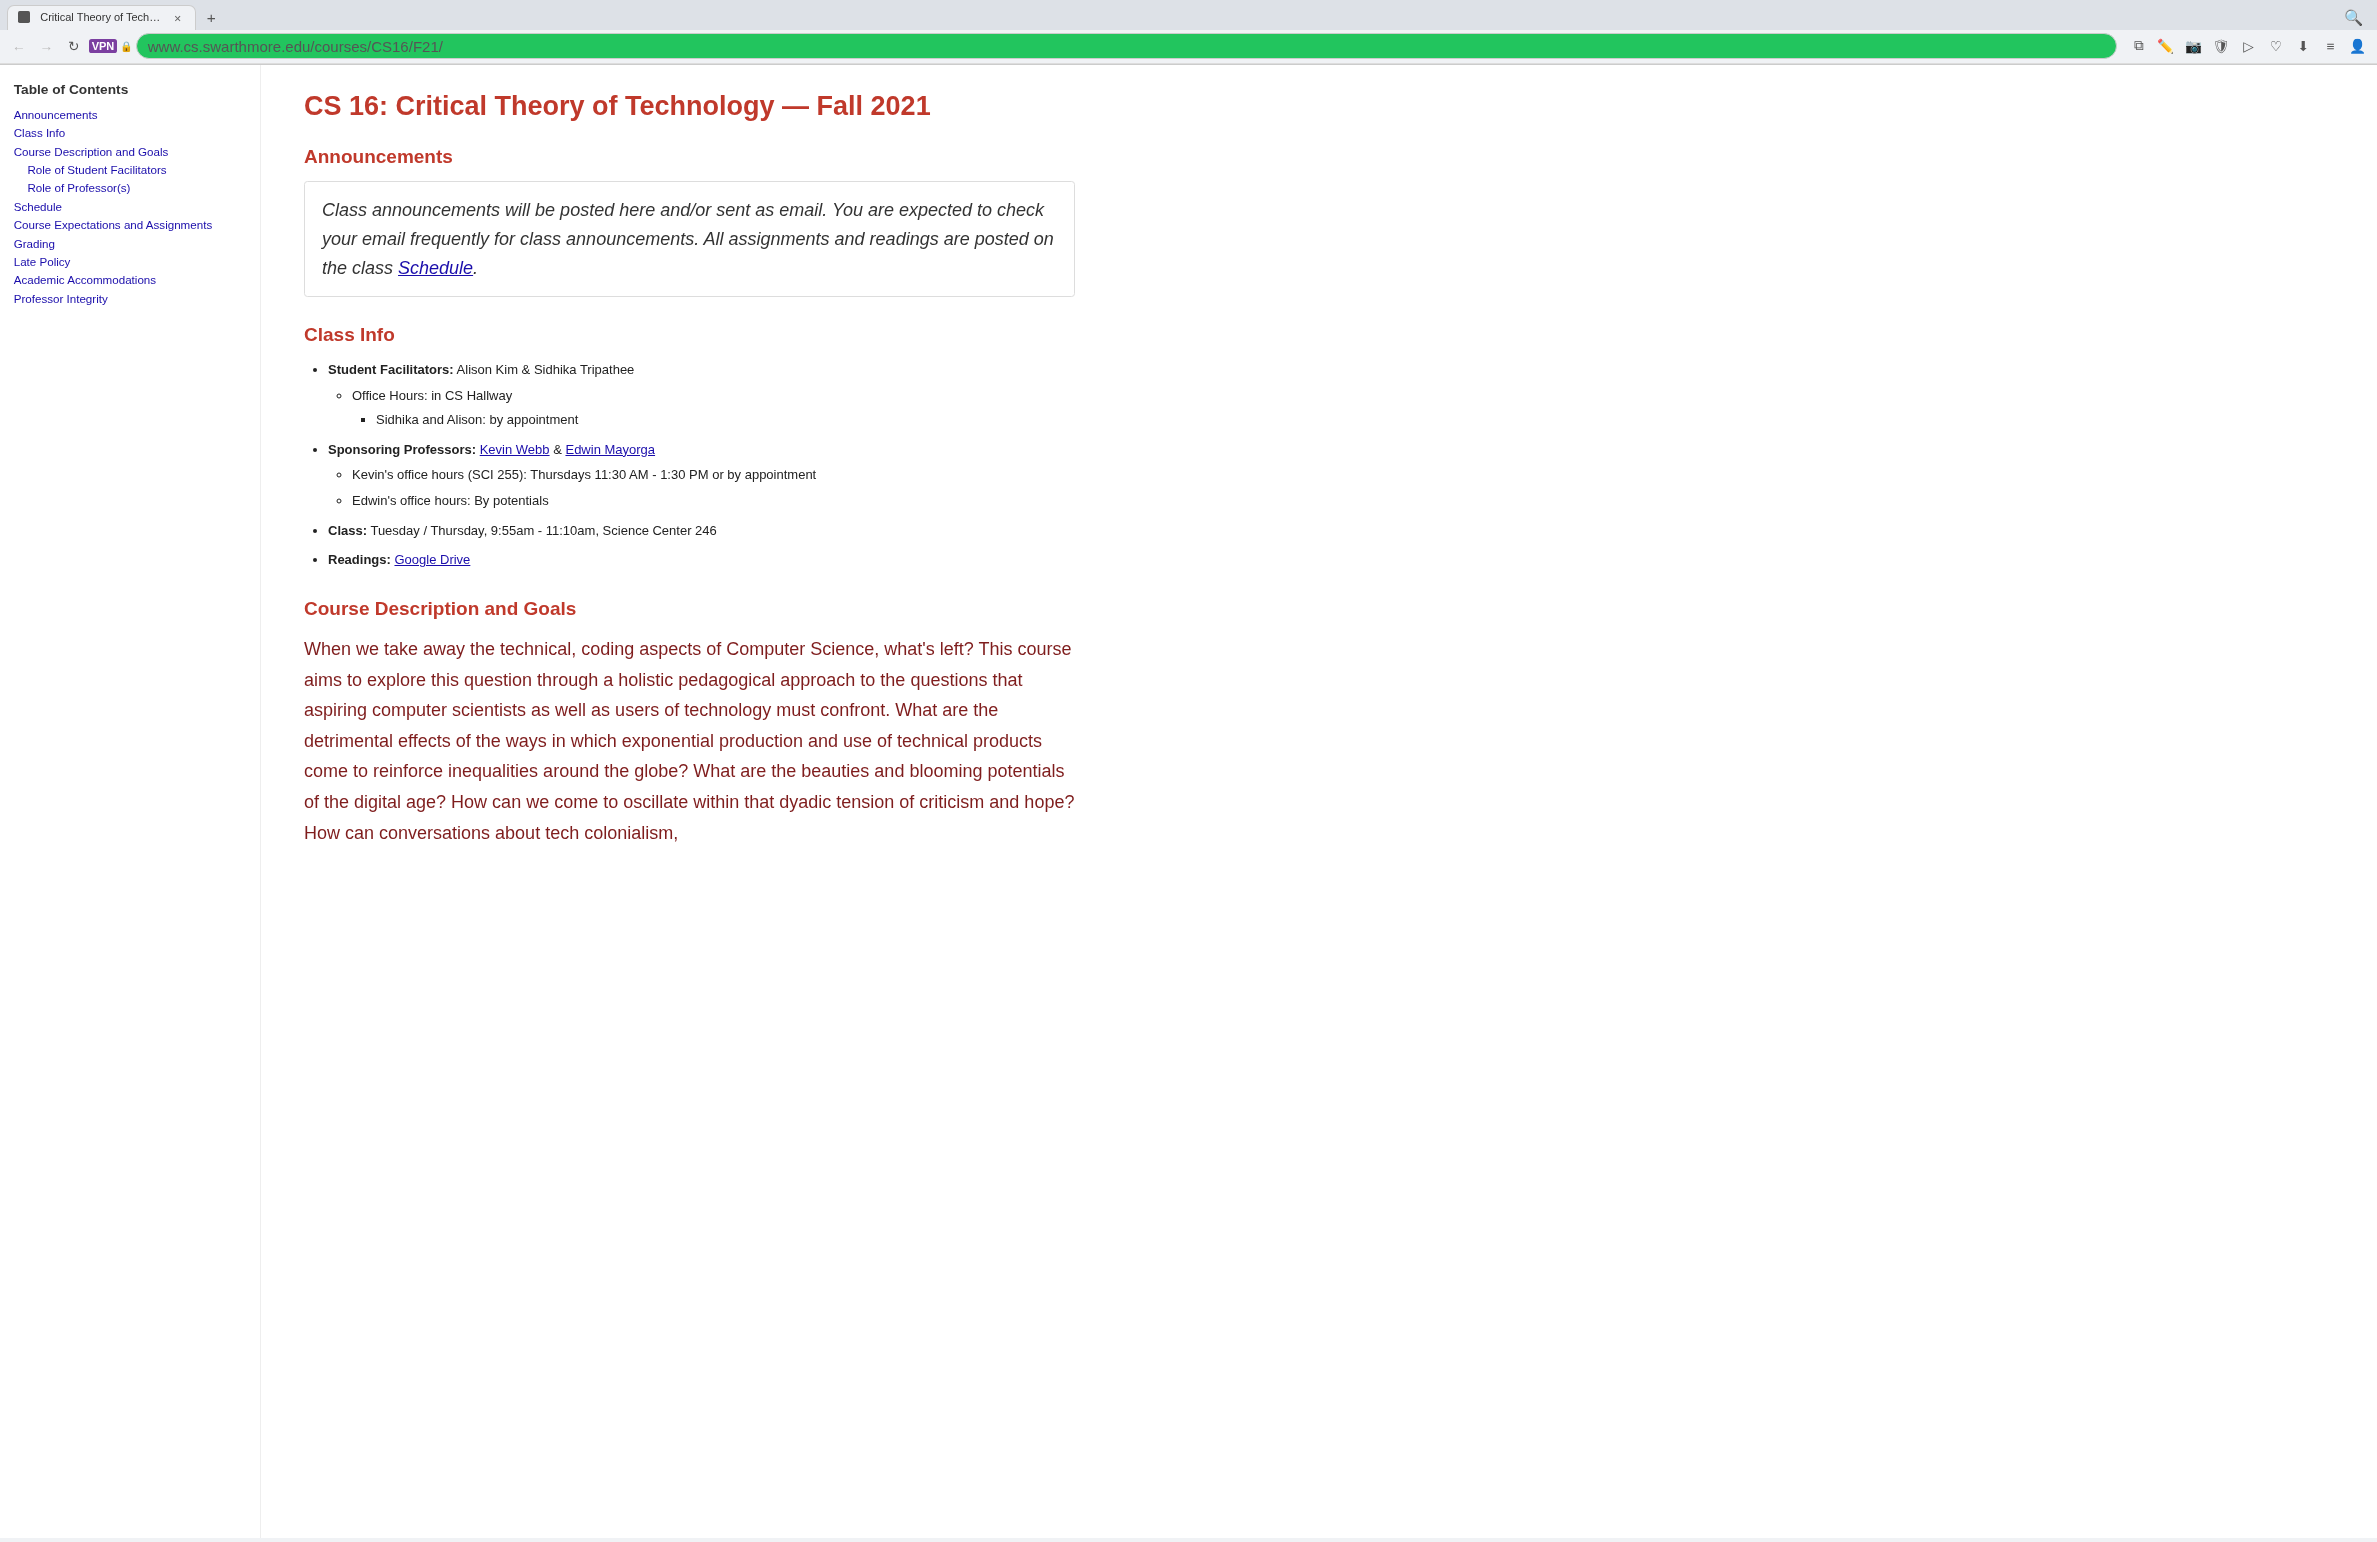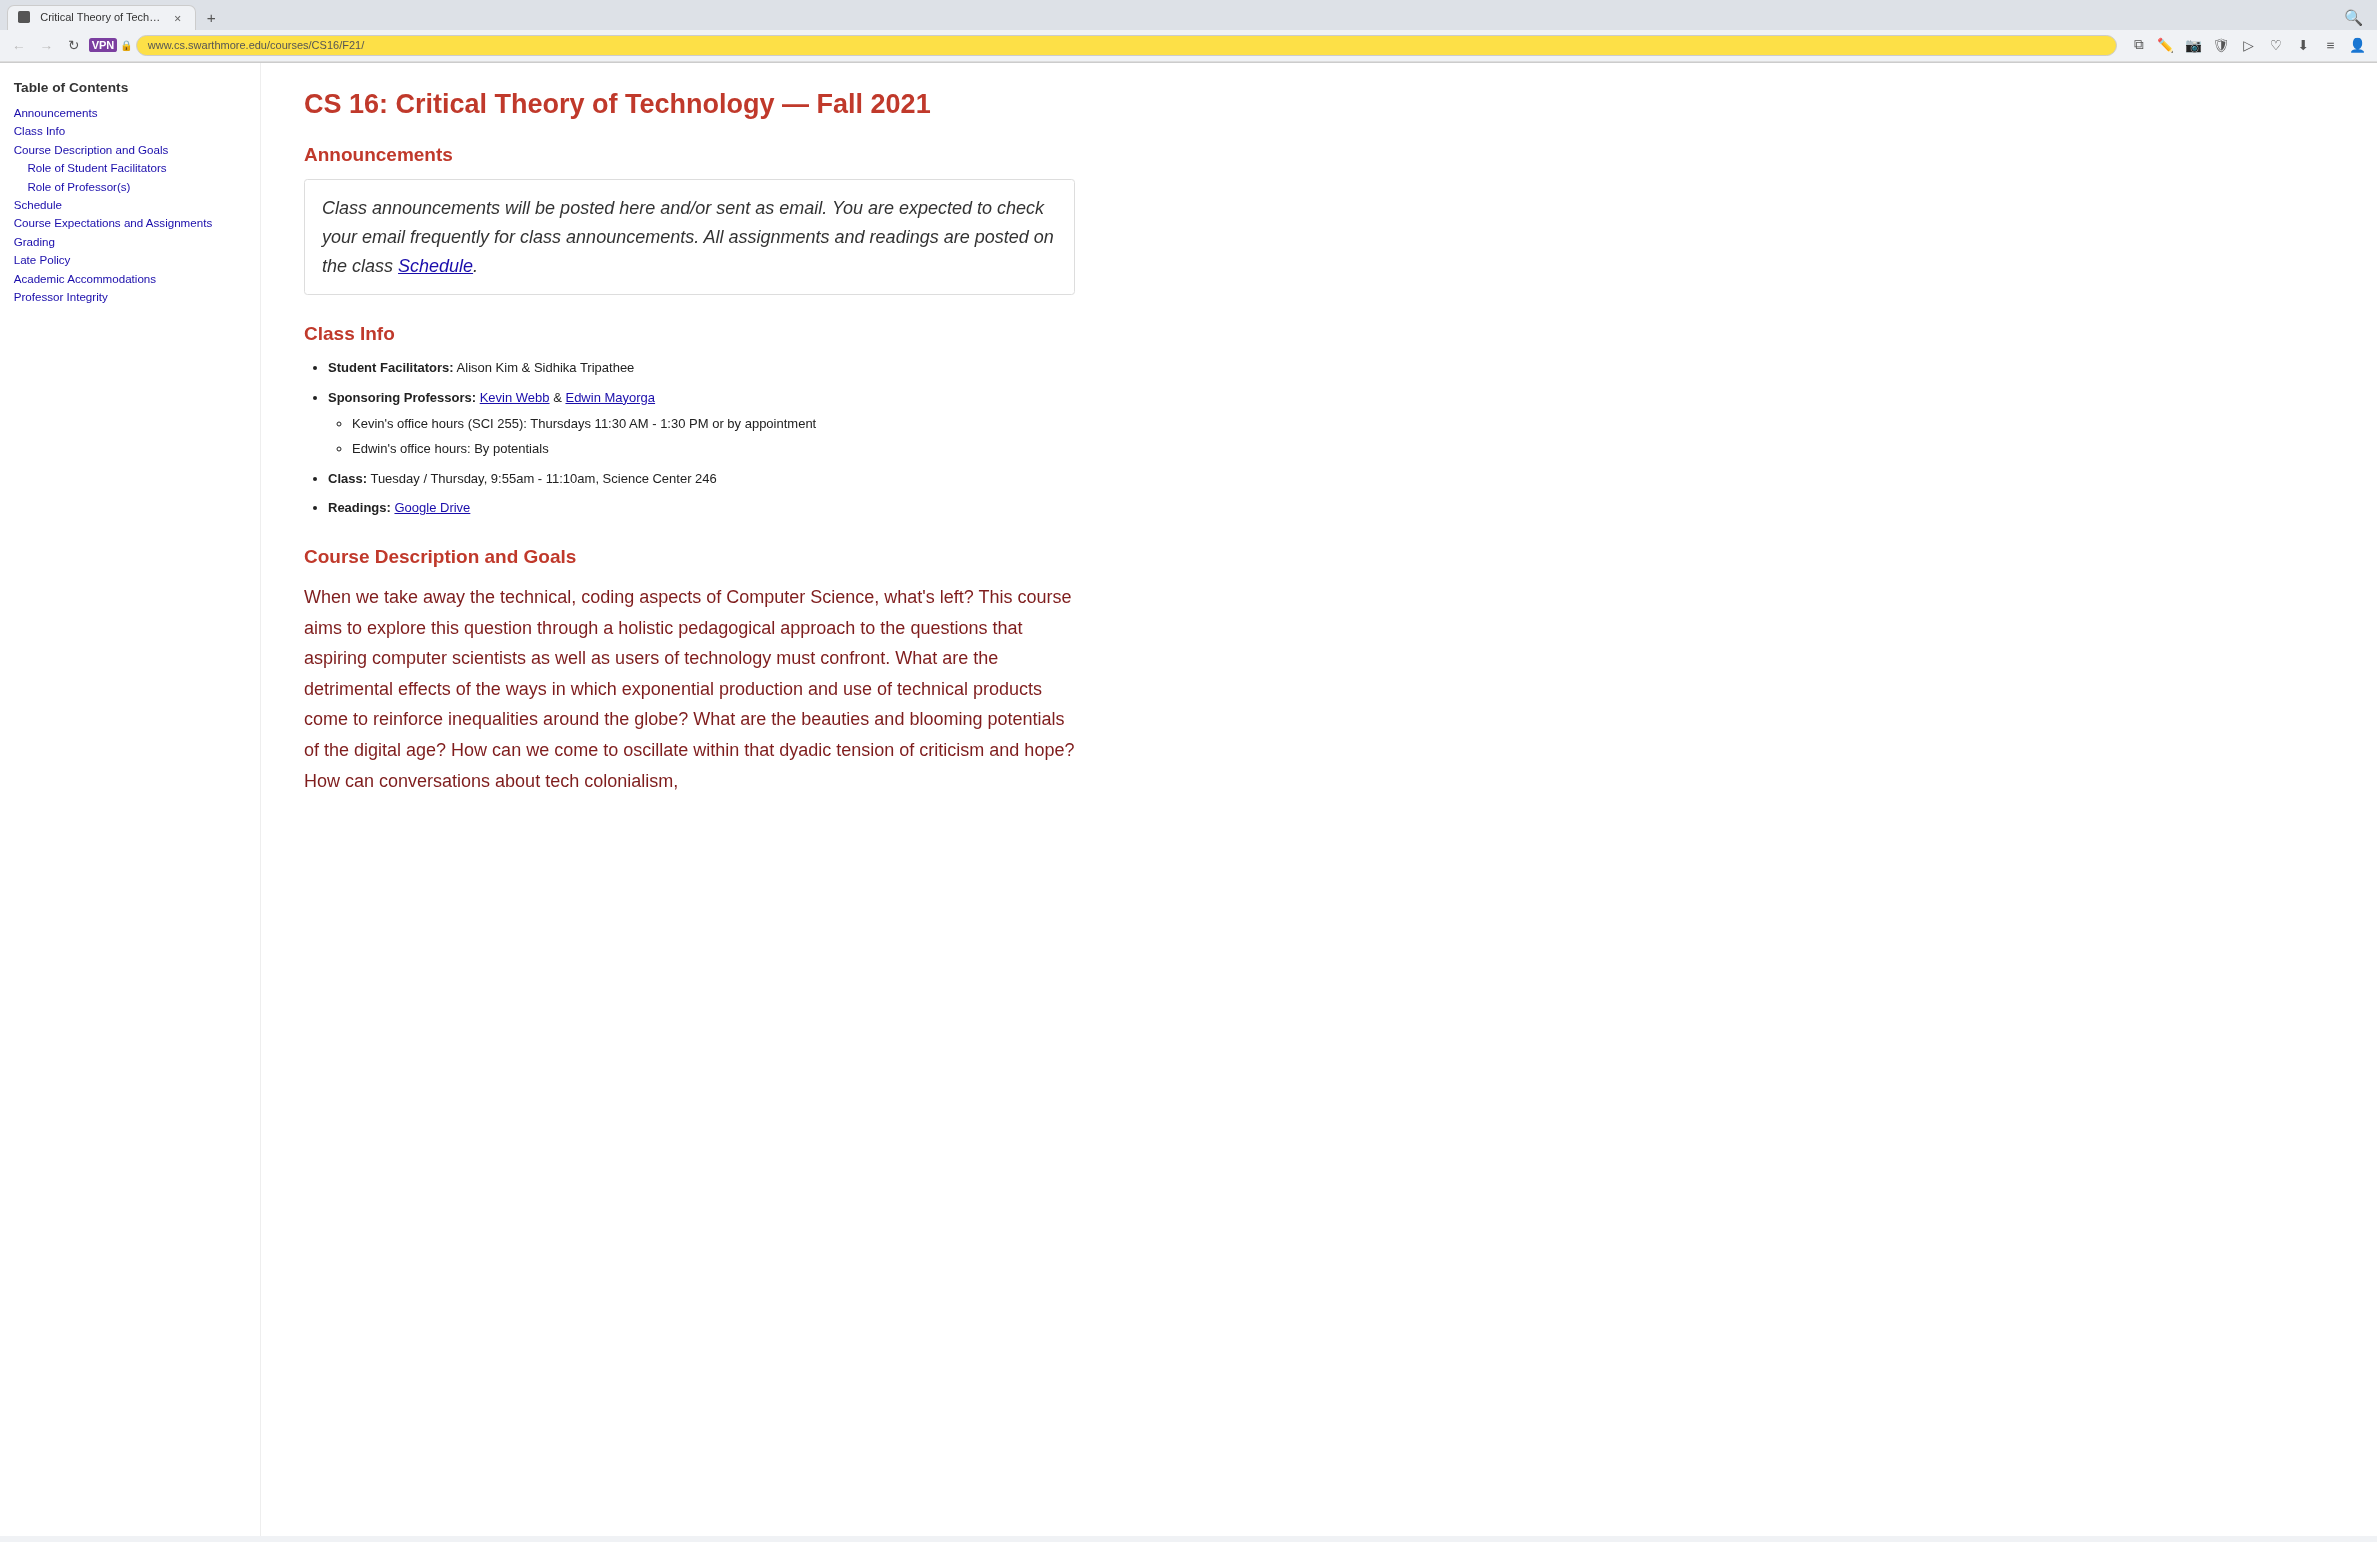--- a/index.html
+++ b/index.html
@@ -102,25 +102,25 @@
       font-weight: bold;
       padding: 0.9px 2.6px;
       border-radius: 2.6px;
     }
     .lock-icon {
       font-size: 10.3px;
       color: #555;
     }
     .address-bar {
       flex: 1;
-      background: #fde047;
+      background: #22c55e;
       border: 0.9px solid #ccc;
       border-radius: 17px;
       padding: 3.4px 10.3px;
-      font-size: 11px;
+      font-size: 15px;
       color: #333;
       display: flex;
       align-items: flex-start;
       gap: 5.1px;
     }
     .address-text { color: #555; }
     .nav-actions {
       display: flex;
       align-items: center;
       gap: 3.4px;
@@ -354,20 +354,28 @@
         <span>Class announcements will be posted here and/or sent as email. You are expected to check your email frequently for class announcements. All assignments and readings are posted on the class </span><a class="content-link" href="#">Schedule</a><span>.</span>
       </div>
     </div>
 
     <div class="section">
       <h2 class="section-heading">Class Info</h2>
       <ul class="main-list">
         <li>
           <span class="bold">Student Facilitators:</span>
           <span> Alison Kim &amp; Sidhika Tripathee</span>
+          <ul class="sub-list">
+            <li>
+              <span>Office Hours: in CS Hallway</span>
+              <ul class="sub-sub-list">
+                <li>Sidhika and Alison: by appointment</li>
+              </ul>
+            </li>
+          </ul>
         </li>
         <li>
           <span class="bold">Sponsoring Professors:</span>
           <span> <a class="content-link" href="#">Kevin Webb</a> &amp; <a class="content-link" href="#">Edwin Mayorga</a></span>
           <ul class="sub-list">
             <li>Kevin's office hours (SCI 255): Thursdays 11:30 AM - 1:30 PM or by appointment</li>
             <li>Edwin's office hours: By potentials</li>
           </ul>
         </li>
         <li>

